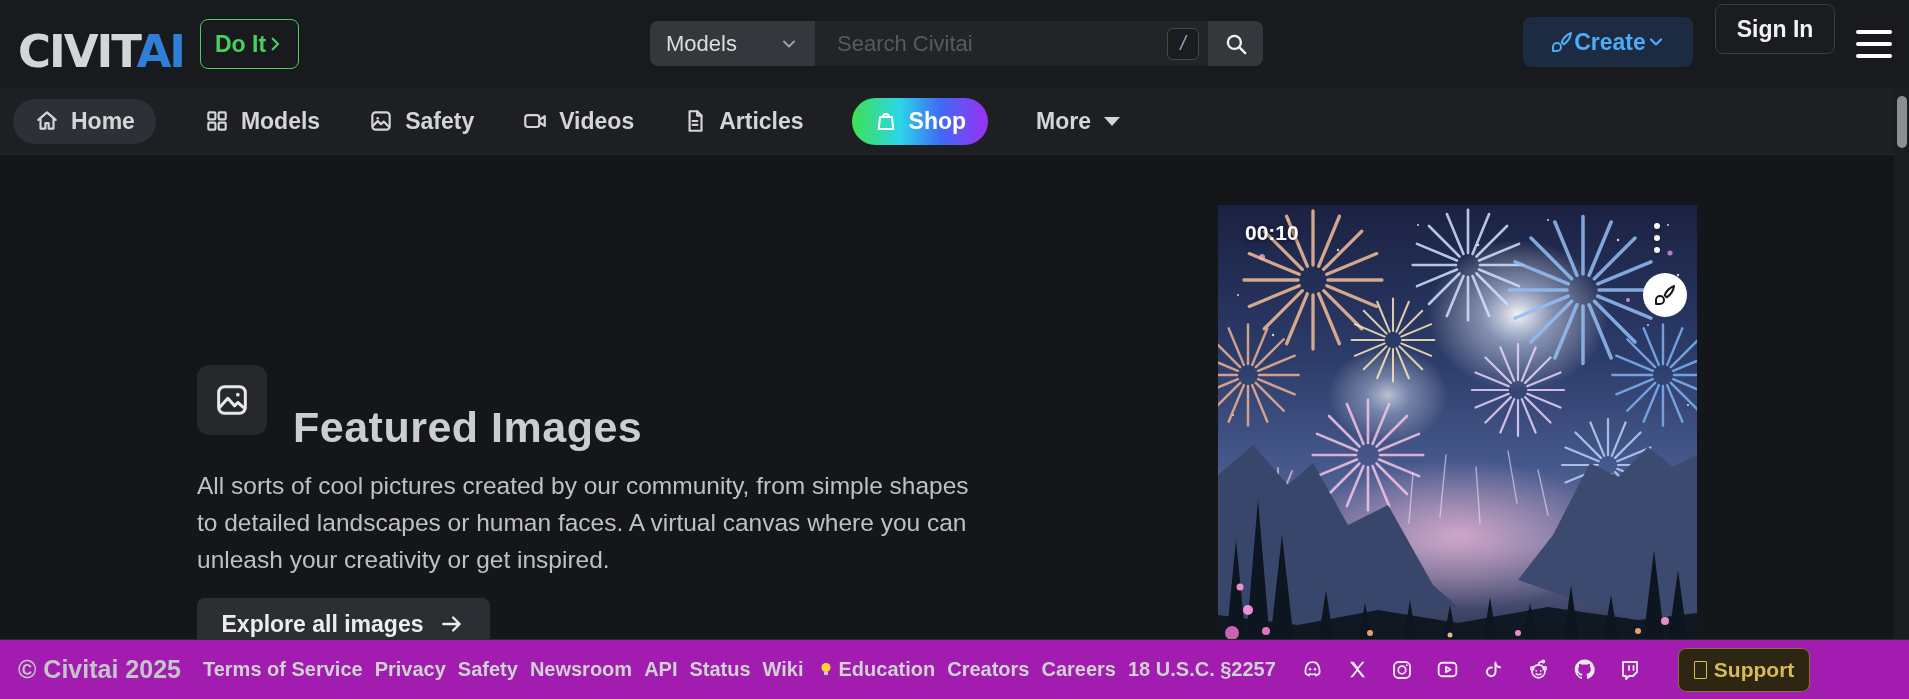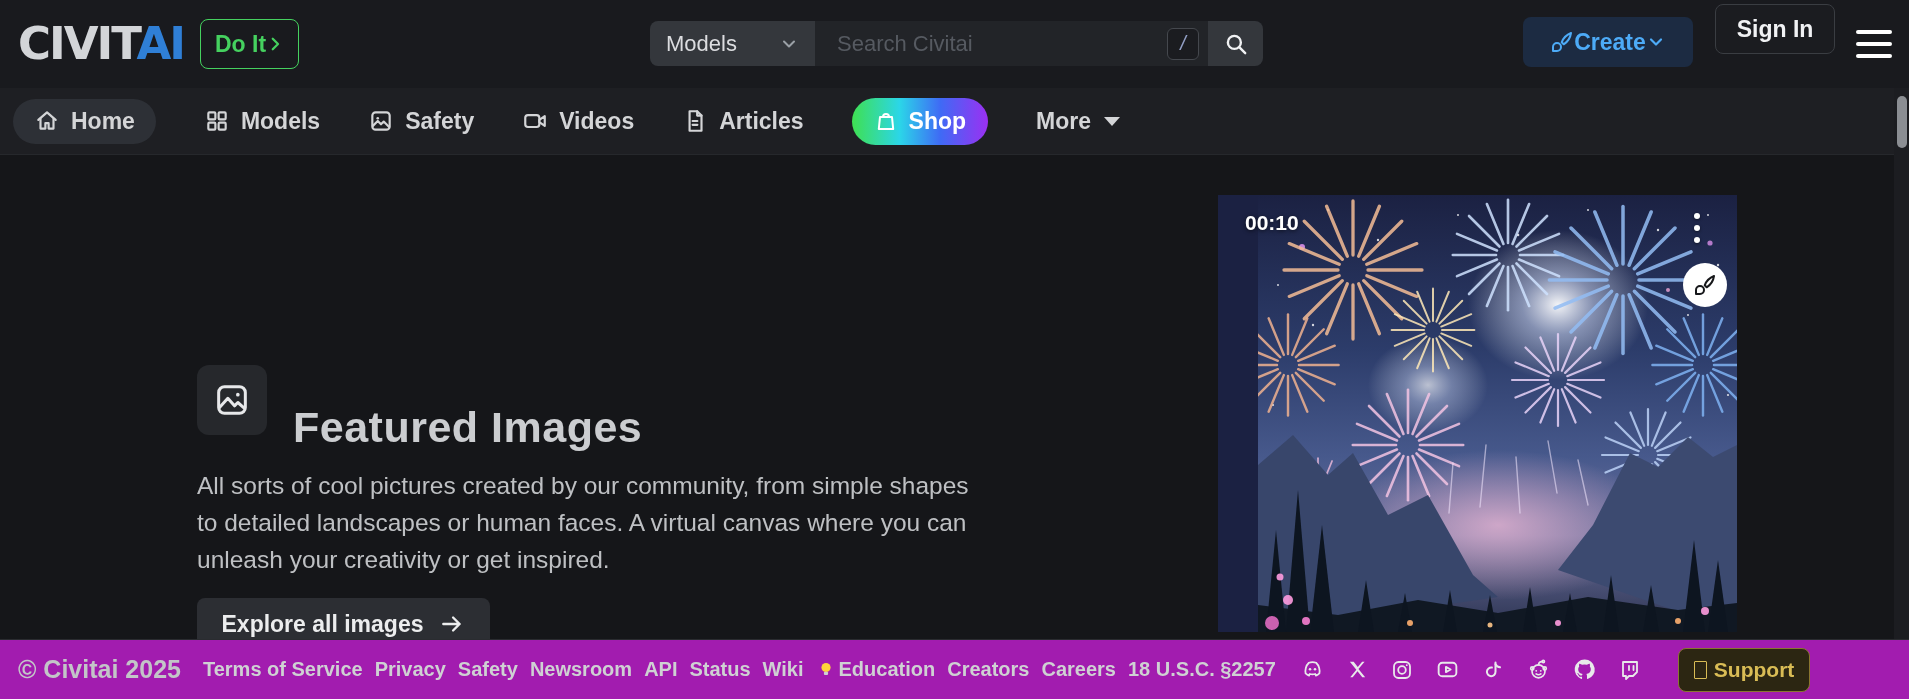--- a/index.html
+++ b/index.html
@@ -1,19 +1,19 @@
 <!DOCTYPE html>
 <html><head>
 <meta charset="utf-8">
 <style>
   html,body{margin:0;padding:0;overflow:hidden;}
   body{width:1909px;height:699px;background:#151619;font-family:"Liberation Sans",sans-serif;position:relative;color:#c1c2c5;}
   
   .header{position:absolute;top:0;left:0;width:1909px;height:88px;background:#191a1e;}
-  .logo{position:absolute;left:18px;top:20px;font-family:"DejaVu Sans",sans-serif;font-weight:bold;font-size:45px;letter-spacing:-2px;line-height:48px;color:#d3d5d8;}
+  .logo{position:absolute;left:18px;top:28px;font-family:"DejaVu Sans",sans-serif;font-weight:bold;font-size:45px;letter-spacing:-2px;line-height:48px;color:#d3d5d8;}
   .logo .ai{color:#2f7fd6;}
   .doit-btn{position:absolute;left:200px;top:19px;height:50px;padding:0 14px;display:flex;align-items:center;
     background:transparent;border:1.6px solid #45d15f;border-radius:8px;color:#45d15f;font-weight:bold;font-size:23px;cursor:pointer;}
   .search-bar{position:absolute;left:650px;top:21px;height:45px;display:flex;border-radius:8px;overflow:hidden;}
   .search-select{width:165px;background:#34373c;display:flex;align-items:center;justify-content:space-between;padding:0 16px;color:#dcdde0;font-size:22px;cursor:pointer;border:none;font-family:inherit;}
   .search-input-wrap{width:393px;background:#222428;display:flex;align-items:center;}
   .search-input{flex:1;background:transparent;border:none;outline:none;padding:0 0 0 22px;font-size:22px;color:#c9cbce;font-family:inherit;}
   .search-input::placeholder{color:#565a61;opacity:1;}
   .slash-badge{width:30px;height:30px;margin-right:9px;border:1.5px solid #45484e;border-radius:6px;background:#1b1c20;
     display:flex;align-items:center;justify-content:center;font-size:20px;color:#93a0c6;font-style:italic;}
@@ -33,21 +33,21 @@
   .nav-item.shop{background:linear-gradient(90deg,#3fe051 0%,#2bd6e8 35%,#3f6af5 65%,#9b30f2 100%);border-radius:24px;padding:10px 22px;color:#fff;}
   .caret-down{width:0;height:0;border-left:8px solid transparent;border-right:8px solid transparent;border-top:9px solid #d4d5d7;margin-left:2px;}
   
   .featured-icon-box{position:absolute;left:197px;top:365px;width:70px;height:70px;background:#26282c;border-radius:12px;
     display:flex;align-items:center;justify-content:center;color:#e7e8ea;}
   .page-title{position:absolute;left:293px;top:374px;font-size:43px;font-weight:bold;color:#cbcdd0;letter-spacing:.5px;}
   .description{position:absolute;left:197px;top:467px;font-size:24.5px;line-height:37px;color:#bec0c3;}
   .explore-btn{position:absolute;left:197px;top:598px;width:293px;height:52px;background:#2c2e33;border:none;border-radius:8px;
     display:flex;align-items:center;justify-content:center;gap:16px;color:#ecedee;font-weight:bold;font-size:23px;cursor:pointer;z-index:1;font-family:inherit;}
   
-  .card{position:absolute;left:1218px;top:195px;width:479px;height:437px;border-radius:0;overflow:hidden;z-index:1;background:#1b2142;padding-left:40px;}
+  .card{position:absolute;left:1218px;top:205px;width:479px;height:437px;border-radius:0;overflow:hidden;z-index:1;background:#1b2142;}
   .card svg.scene{display:block;width:100%;height:100%;}
   .duration{position:absolute;left:27px;top:16px;font-size:21px;font-weight:bold;color:#fff;text-shadow:0 1px 4px rgba(0,0,0,.65);}
   .dots-btn{position:absolute;right:30px;top:14px;width:20px;height:38px;background:transparent;border:none;cursor:pointer;display:flex;flex-direction:column;align-items:center;justify-content:space-between;padding:4px 0;}
   .dots-btn i{width:6px;height:6px;border-radius:50%;background:#fff;box-shadow:0 1px 3px rgba(0,0,0,.5);}
   .brush-circle{position:absolute;right:10px;top:68px;width:44px;height:44px;border-radius:50%;background:#fff;border:none;cursor:pointer;
     display:flex;align-items:center;justify-content:center;color:#17181b;}
   
   .scroll-track{position:absolute;right:0;top:88px;width:15px;height:551px;background:#1c1d21;z-index:3;}
   .scroll-thumb{position:absolute;top:8px;left:2.5px;width:10px;height:52px;background:#8b8e93;border-radius:5px;cursor:pointer;}
   

